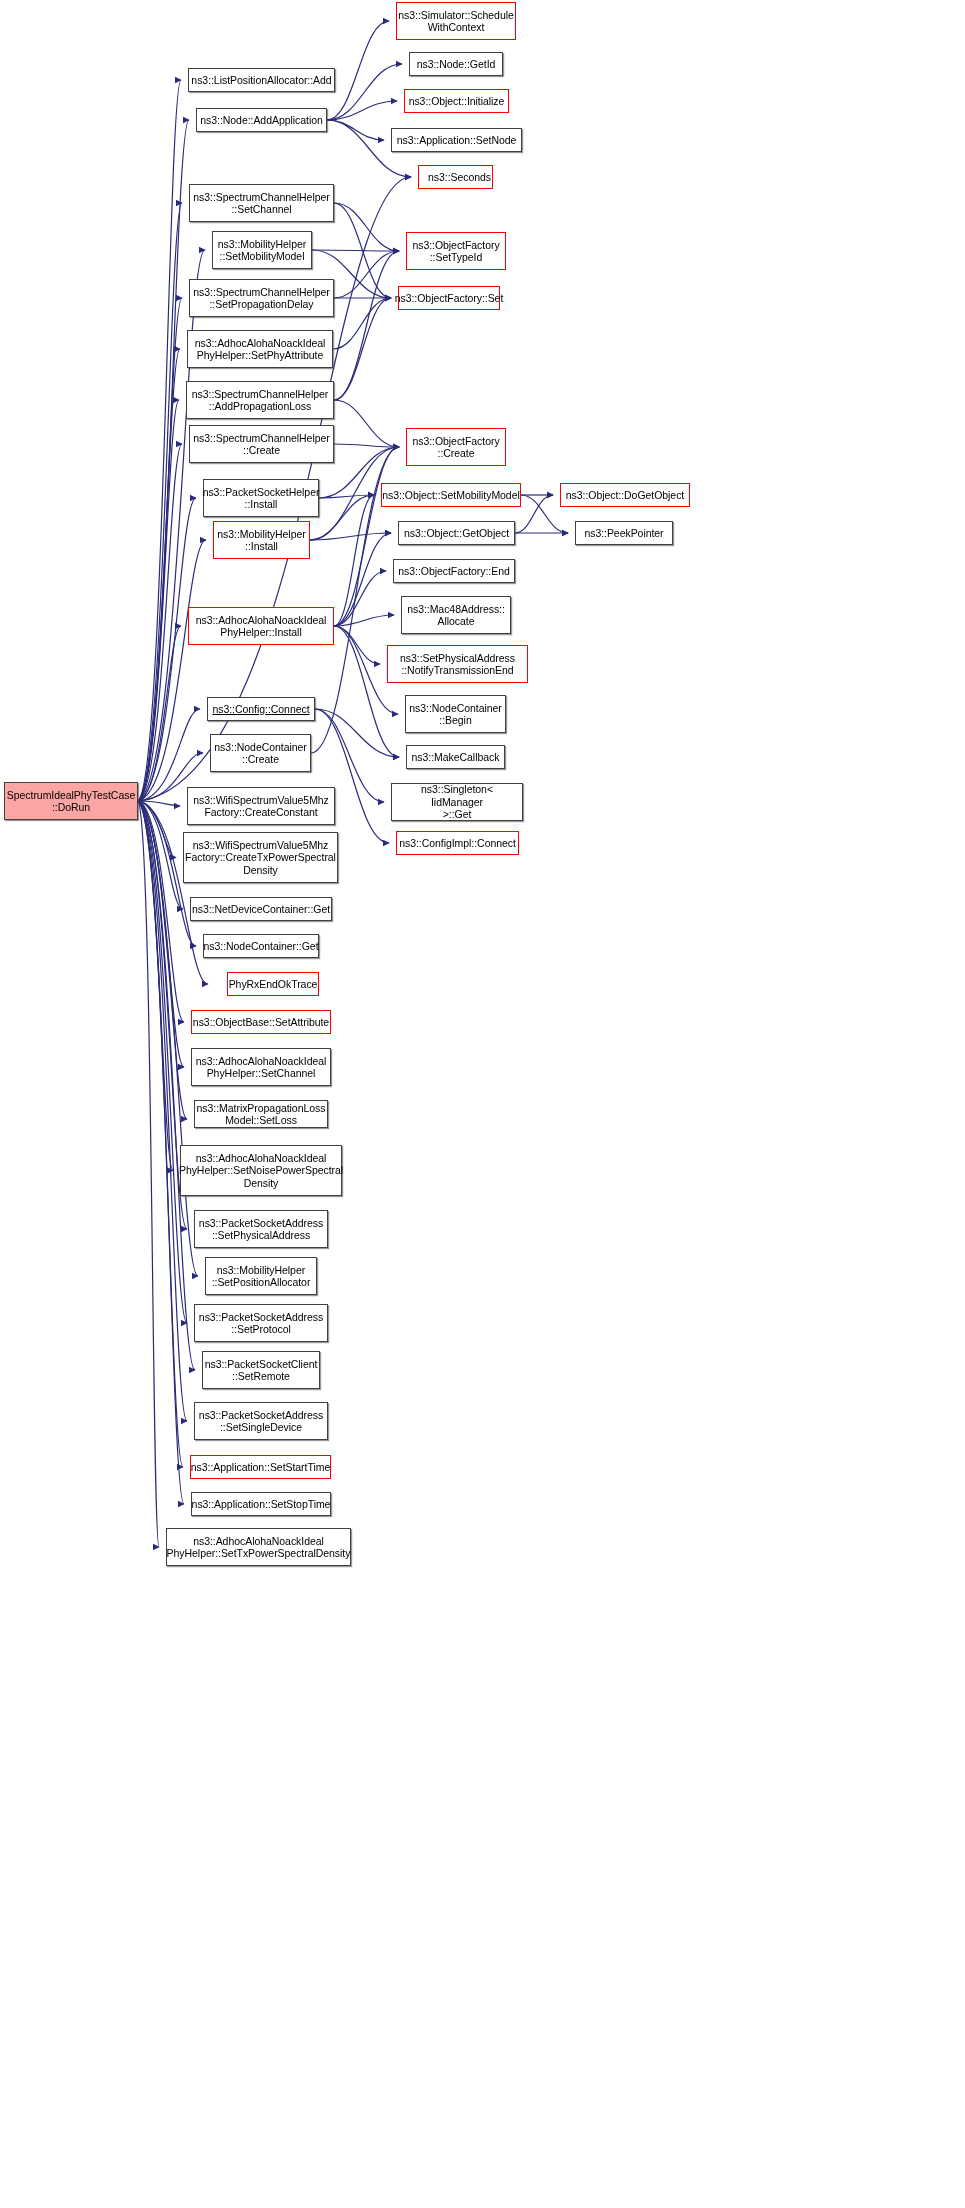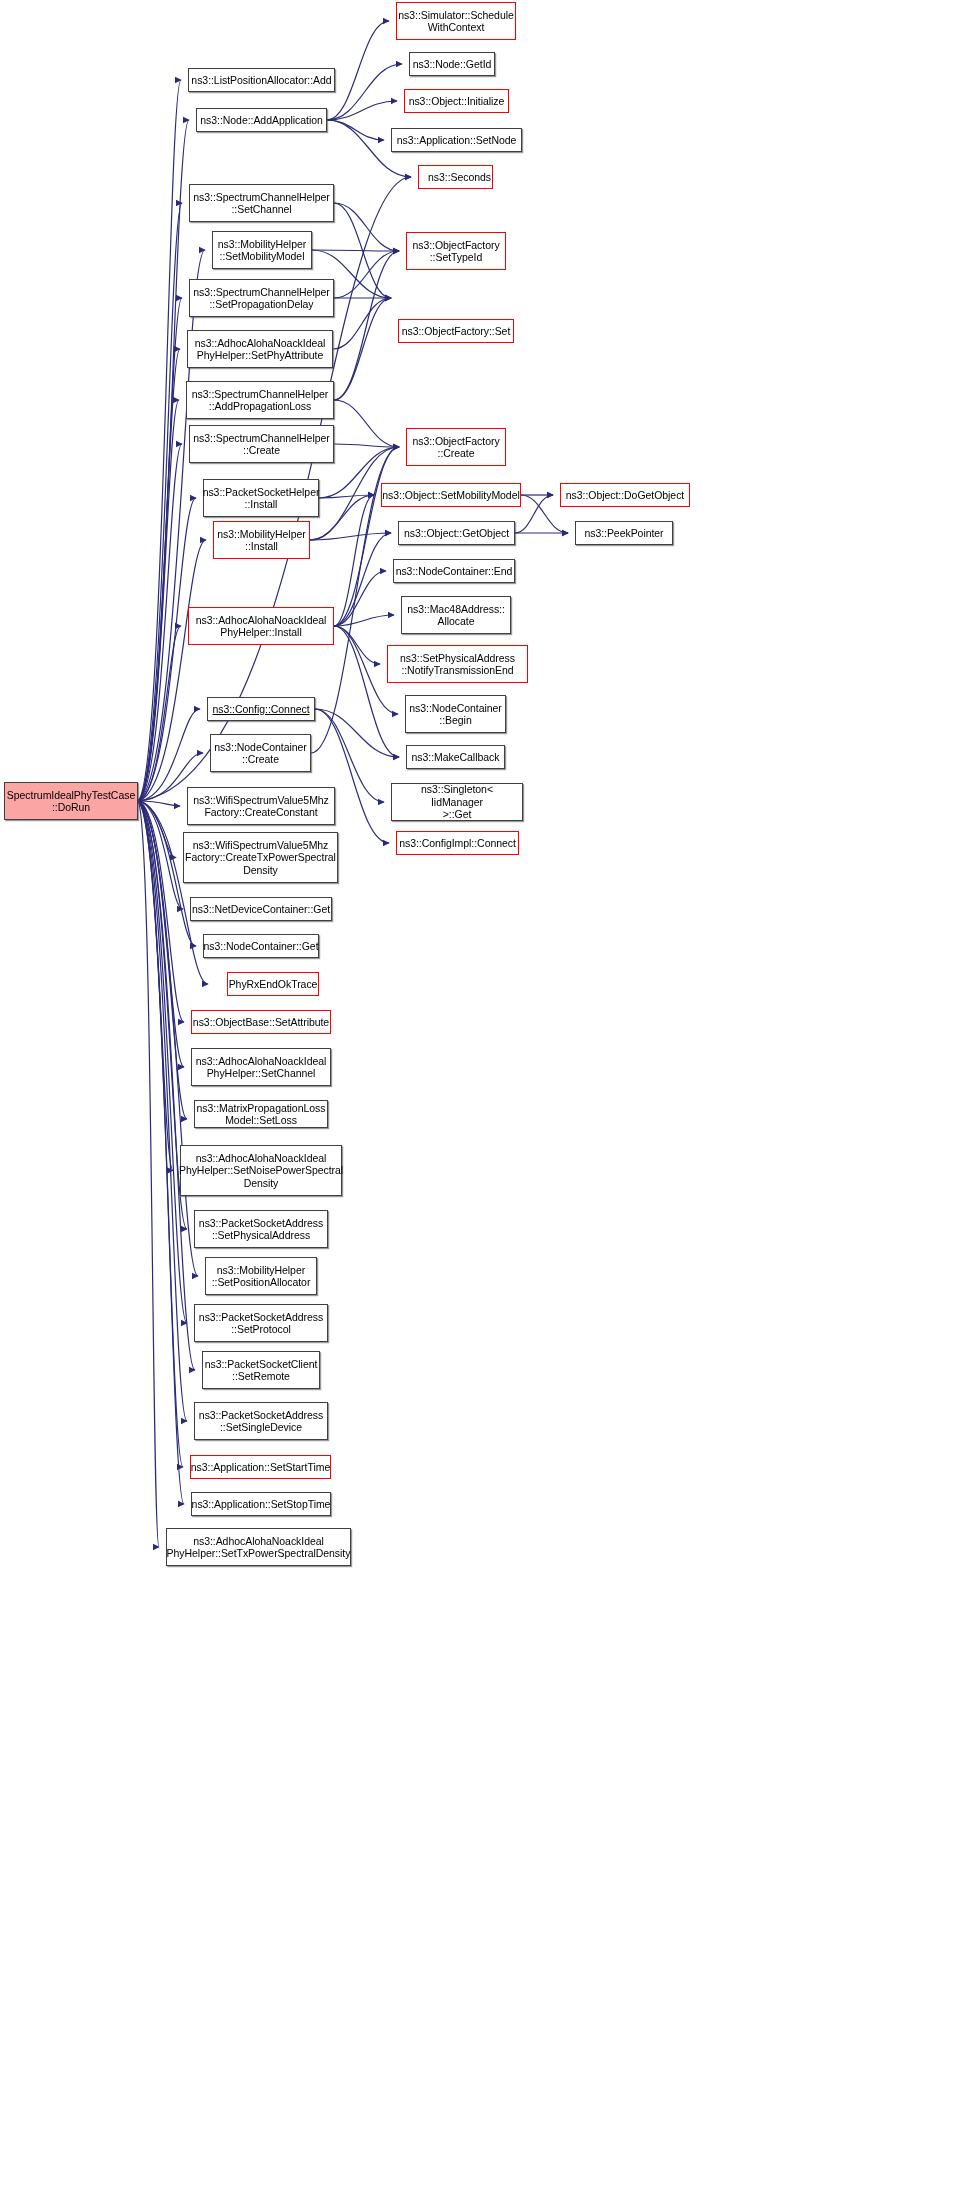--- a/index.html
+++ b/index.html
@@ -190,32 +190,32 @@
       <div class="gnode" style="left: 202px; top: 1351px; width: 118px; height: 38px;">ns3::PacketSocketClient
 ::SetRemote</div>
       <div class="gnode" style="left: 194px; top: 1402px; width: 134px; height: 38px;">ns3::PacketSocketAddress
 ::SetSingleDevice</div>
       <div class="gnode red" style="left: 190px; top: 1455px; width: 141px; height: 24px;">ns3::Application::SetStartTime</div>
       <div class="gnode" style="left: 191px; top: 1492px; width: 140px; height: 24px;">ns3::Application::SetStopTime</div>
       <div class="gnode" style="left: 166px; top: 1528px; width: 185px; height: 38px;">ns3::AdhocAlohaNoackIdeal
 PhyHelper::SetTxPowerSpectralDensity</div>
       <div class="gnode red" style="left: 396px; top: 2px; width: 120px; height: 38px;">ns3::Simulator::Schedule
 WithContext</div>
-      <div class="gnode" style="left: 409px; top: 52px; width: 86px; height: 24px;">ns3::Node::GetId</div>
+      <div class="gnode" style="left: 409px; top: 52px; width: 94px; height: 24px;">ns3::Node::GetId</div>
       <div class="gnode red" style="left: 404px; top: 89px; width: 105px; height: 24px;">ns3::Object::Initialize</div>
       <div class="gnode" style="left: 391px; top: 128px; width: 131px; height: 24px;">ns3::Application::SetNode</div>
       <div class="gnode red" style="left: 418px; top: 165px; width: 75px; height: 24px; padding-left: 11px;">ns3::Seconds</div>
       <div class="gnode red" style="left: 406px; top: 232px; width: 100px; height: 38px;">ns3::ObjectFactory
 ::SetTypeId</div>
-      <div class="gnode red" style="left: 398px; top: 286px; width: 116px; height: 24px; margin-top: 33px;">ns3::ObjectFactory::Set</div>
+      <div class="gnode red" style="left: 398px; top: 286px; width: 102px; height: 24px;">ns3::ObjectFactory::Set</div>
       <div class="gnode red" style="left: 406px; top: 428px; width: 100px; height: 38px;">ns3::ObjectFactory
 ::Create</div>
       <div class="gnode red" style="left: 381px; top: 483px; width: 140px; height: 24px;">ns3::Object::SetMobilityModel</div>
       <div class="gnode" style="left: 398px; top: 521px; width: 117px; height: 24px;">ns3::Object::GetObject</div>
-      <div class="gnode" style="left: 393px; top: 559px; width: 122px; height: 24px;">ns3::NodeContainer::End</div>
+      <div class="gnode" style="left: 393px; top: 559px; width: 122px; height: 24px;">ns3::ObjectFactory::End</div>
       <div class="gnode" style="left: 401px; top: 596px; width: 110px; height: 38px;">ns3::Mac48Address::
 Allocate</div>
       <div class="gnode red" style="left: 387px; top: 645px; width: 141px; height: 38px;">ns3::SetPhysicalAddress
 ::NotifyTransmissionEnd</div>
       <div class="gnode" style="left: 405px; top: 695px; width: 101px; height: 38px;">ns3::NodeContainer
 ::Begin</div>
       <div class="gnode" style="left: 406px; top: 745px; width: 99px; height: 24px;">ns3::MakeCallback</div>
       <div class="gnode" style="left: 391px; top: 783px; width: 132px; height: 38px;">ns3::Singleton&lt; IidManager
 &gt;::Get</div>
       <div class="gnode red" style="left: 396px; top: 831px; width: 123px; height: 24px;">ns3::ConfigImpl::Connect</div>

